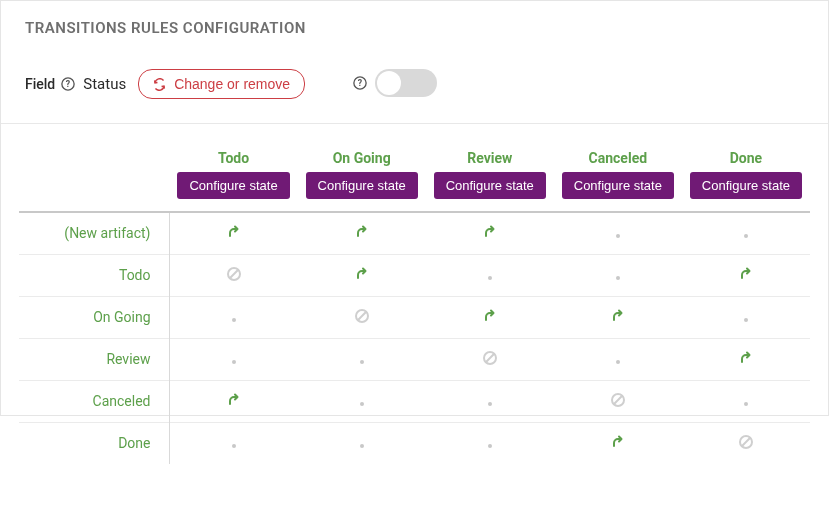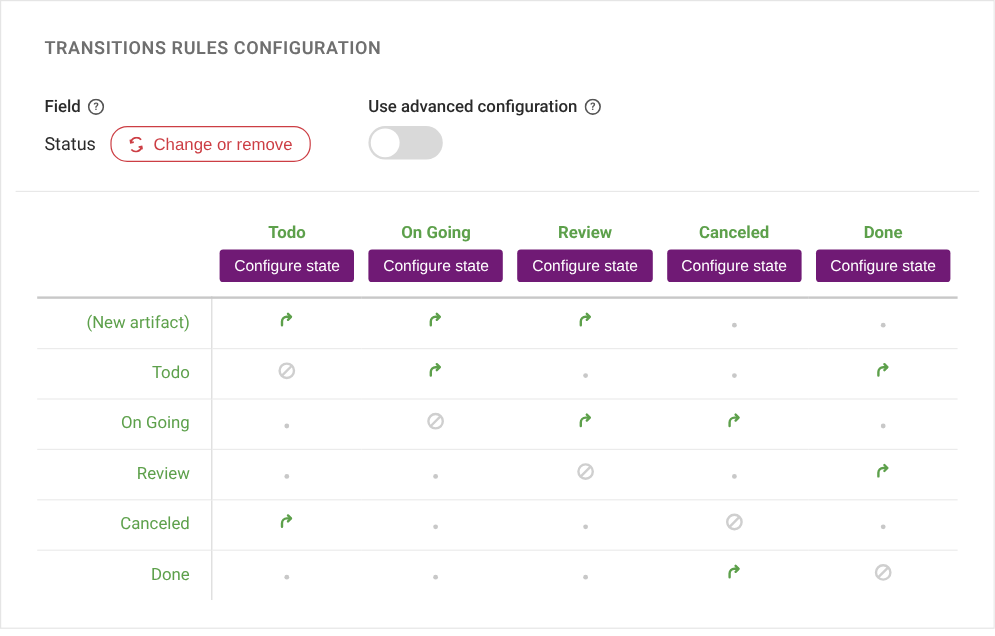--- a/index.html
+++ b/index.html
@@ -7,41 +7,41 @@
       font-family: -apple-system, BlinkMacSystemFont, "Segoe UI", Roboto, "Helvetica Neue", Arial, sans-serif;
       font-size: 14px;
       color: #333;
       background: #fff;
       width: 829px;
       height: 530px;
     }
     .panel {
       border: 1px solid #e5e5e5;
       width: 829px;
-      height: 524px;
-      padding: 12px;
+      height: 416px;
+      padding: 0;
     }
     .panel-header {
       padding: 18px 24px 24px 24px;
     }
     .panel-title {
       font-size: 15px;
       font-weight: 600;
       color: #6f6f6f;
       letter-spacing: 0.5px;
       margin-bottom: 32px;
     }
     .controls-row {
       display: flex;
       gap: 48px;
       align-items: flex-start;
     }
     .control-group {
       display: flex;
-      flex-direction: column;
+      flex-direction: row;
       gap: 8px;
     }
     .control-label {
       font-size: 14px;
       color: #2a2a2a;
       font-weight: 500;
       display: flex;
       align-items: center;
       gap: 6px;
     }
@@ -223,21 +223,20 @@
                   <path d="M14 13 L13.5 10 L10.5 10.5"></path>
                 </svg>
             </span>
             <span>Change or remove</span>
           </button>
         </div>
       </div>
 
       <div class="control-group">
         <div class="control-label">
-          <span>Use advanced configuration</span>
           <span class="help-icon">
             <svg viewBox="0 0 16 16" fill="currentColor">
                 <circle cx="8" cy="8" r="7" fill="none" stroke="currentColor" stroke-width="1.5"></circle>
                 <text x="8" y="11.5" text-anchor="middle" font-size="10" font-weight="bold" fill="currentColor">?</text>
               </svg>
           </span>
         </div>
         <div class="toggle toggle-off">
           <div class="knob"></div>
         </div>

